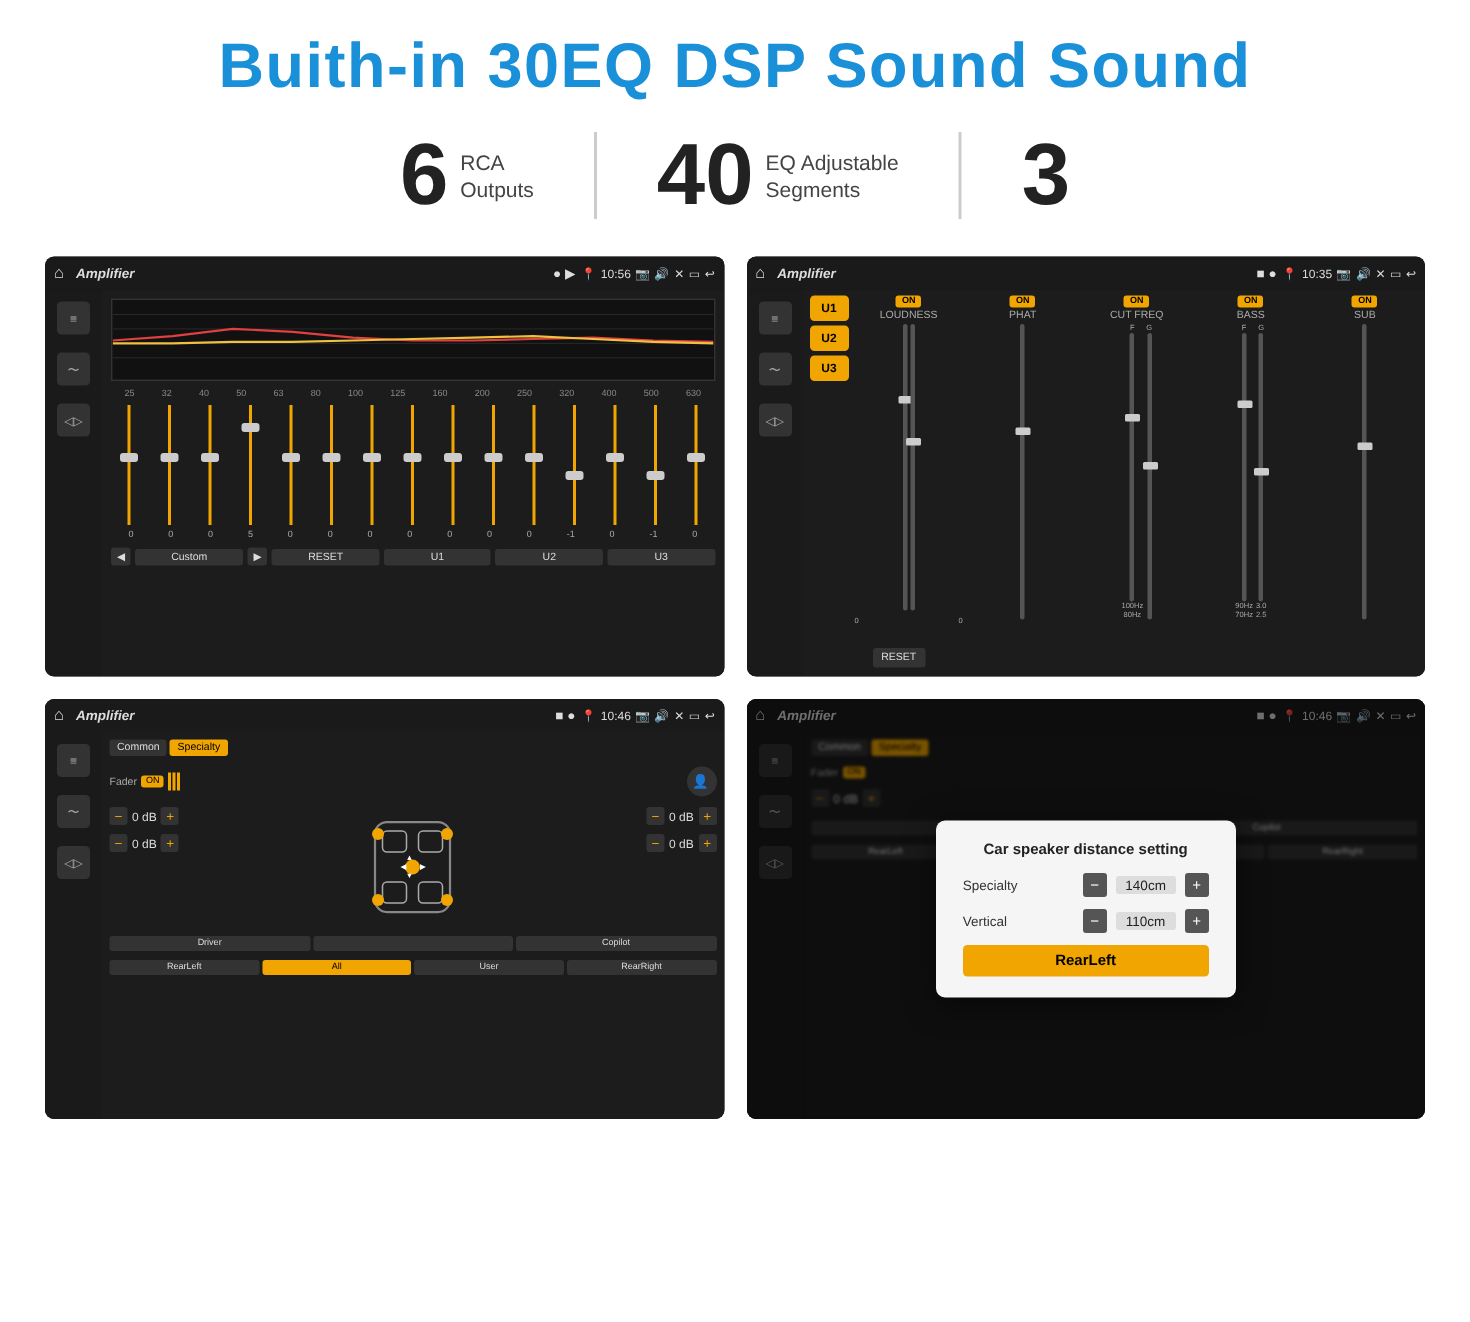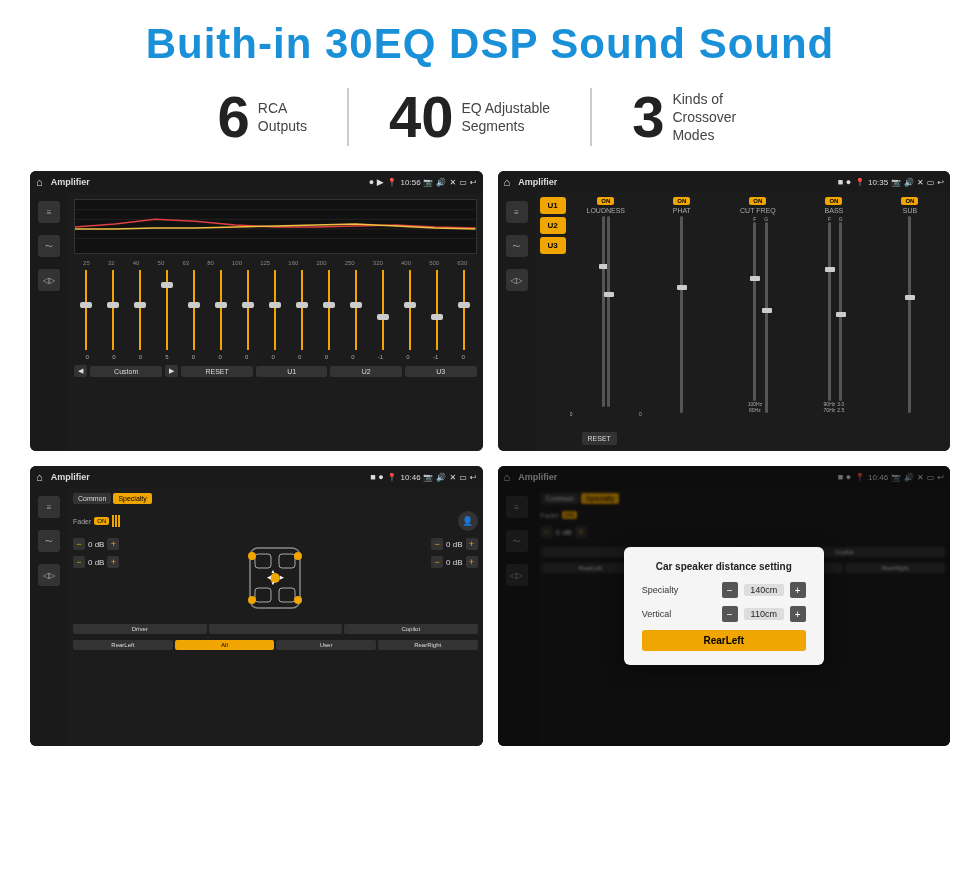--- a/index.html
+++ b/index.html
@@ -78,21 +78,21 @@
       align-items: center;
       background: #1a1a1a;
       height: 22px;
       padding: 0 6px;
       font-size: 9px;
       color: #ddd;
       gap: 4px;
     }
 
     .status-bar .home-icon { font-size: 11px; color: #ddd; }
-    .status-bar .app-name { font-weight: bold; margin-left: 4px; flex: 1; }
+    .status-bar .app-name { font-weight: bold; margin-left: 4px; flex: 1; font-style: italic; }
     .status-bar .status-icons { display: flex; gap: 3px; align-items: center; font-size: 8px; }
 
     
     .screen-content {
       display: flex;
       height: calc(100% - 22px);
     }
 
     .left-sidebar {
       width: 38px;
@@ -416,21 +416,20 @@
     <div class="stat-item">
       <span class="stat-number">6</span>
       <span class="stat-label">RCA<br>Outputs</span>
     </div>
     <div class="stat-item">
       <span class="stat-number">40</span>
       <span class="stat-label">EQ Adjustable<br>Segments</span>
     </div>
     <div class="stat-item">
       <span class="stat-number">3</span>
-      <span class="stat-label">Kinds of<br>Crossover Modes</span>
     </div>
   </div>
 
   <div class="screens-grid">
 
     <div class="screen-card">
       <div class="status-bar">
         <span class="home-icon">⌂</span>
         <span class="app-name">Amplifier</span>
         <span>● ▶</span>

